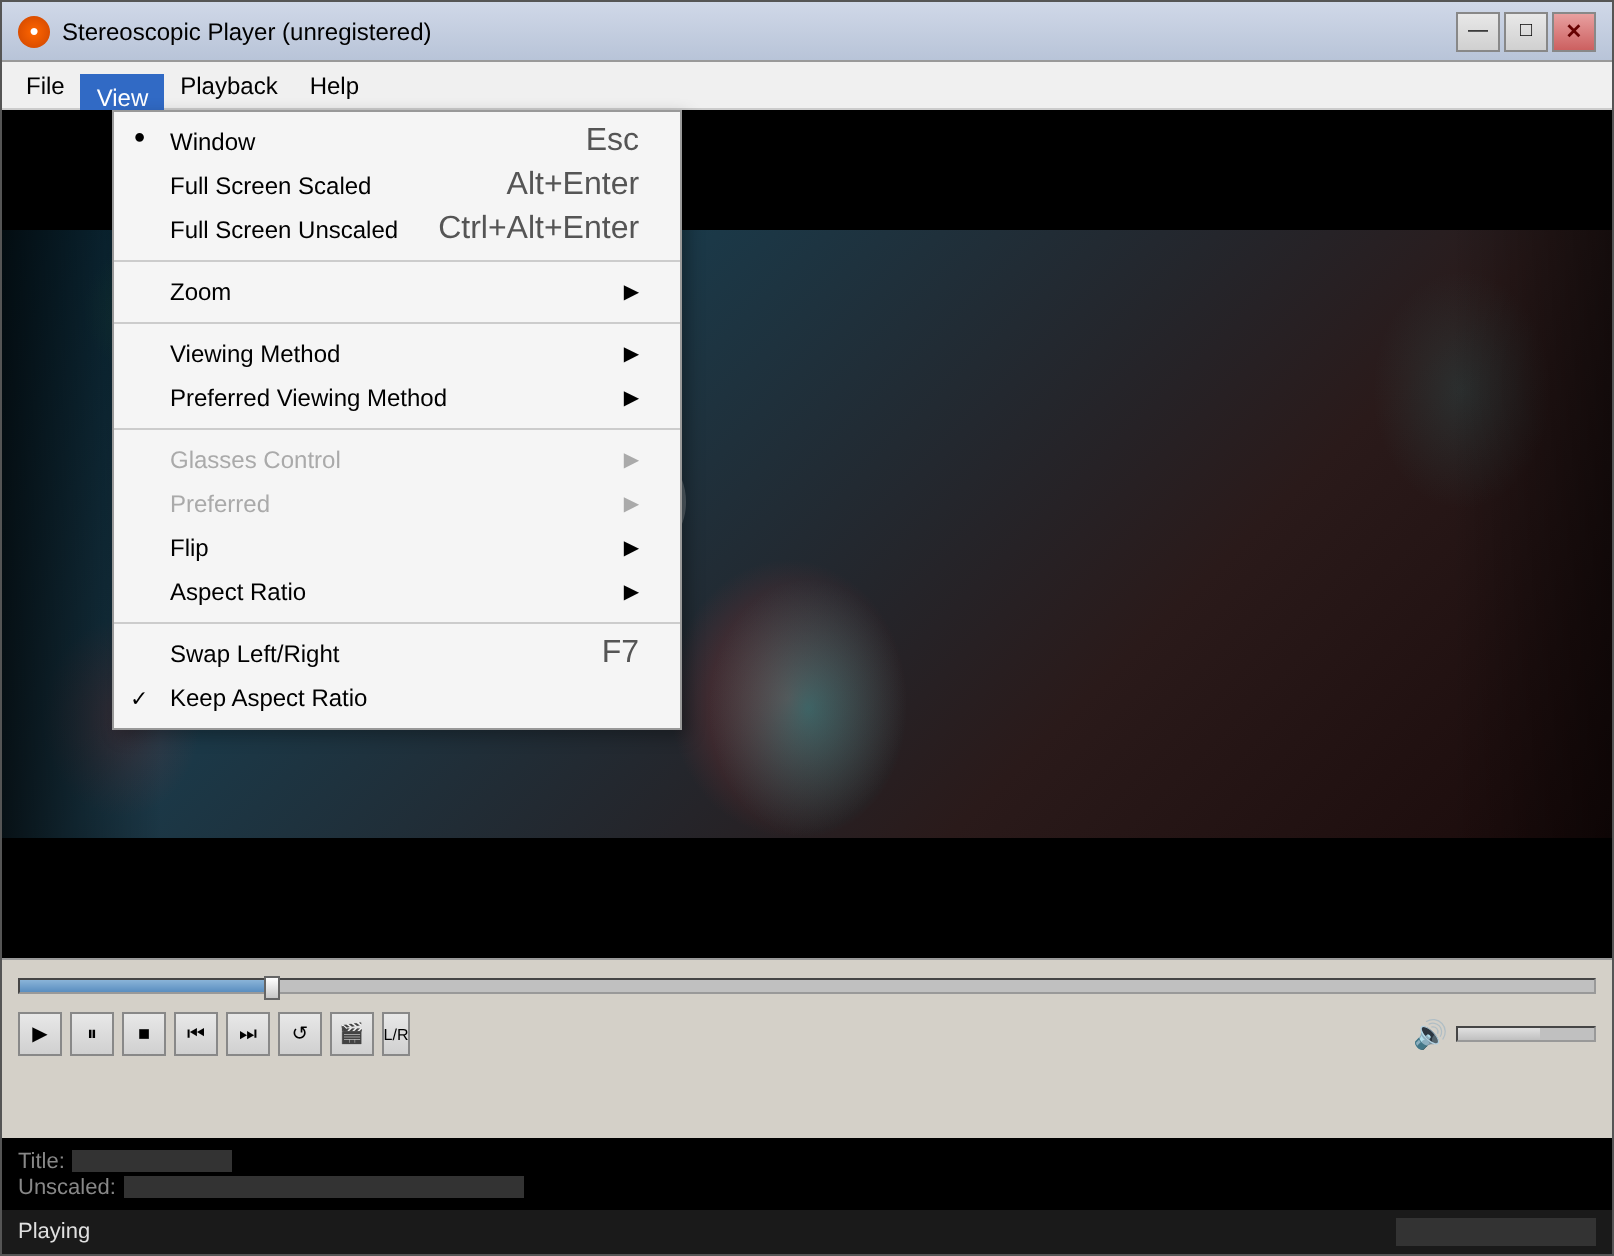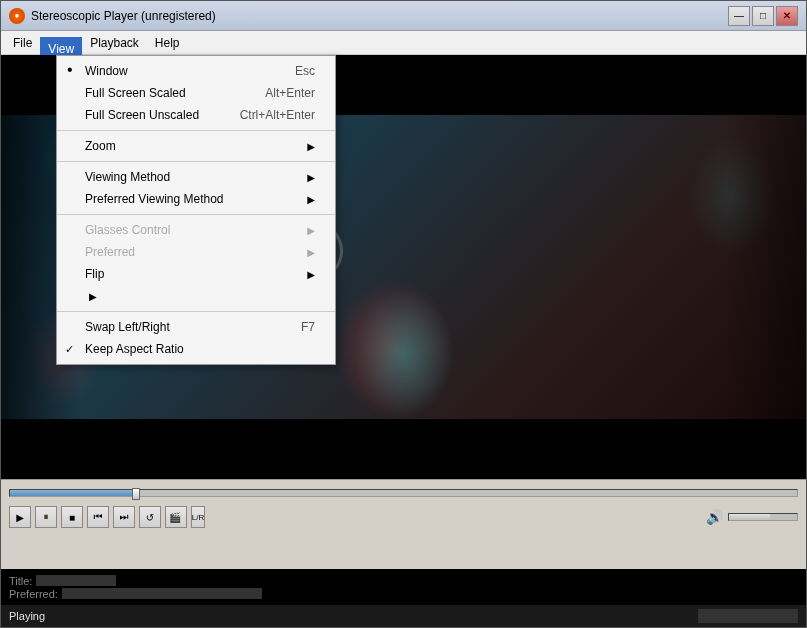--- a/index.html
+++ b/index.html
@@ -150,21 +150,21 @@
       line-height: 1;
       top: 2px;
     }
 
     .menu-row .label {
       flex: 1;
       font-size: 12px;
     }
 
     .menu-row .shortcut {
-      font-size: 12px;
+      font-size: 16px;
       color: #555;
       margin-left: 20px;
     }
 
     .menu-row .arrow {
       font-size: 10px;
       margin-left: 4px;
     }
 
     .menu-separator {
@@ -506,20 +506,21 @@
           <span class="label">Preferred</span>
           <span class="arrow">▶</span>
         </div>
 
         <div class="menu-row">
           <span class="label">Flip</span>
           <span class="arrow">▶</span>
         </div>
 
         <div class="menu-row">
+          <span class="label">Aspect Ratio</span>
           <span class="arrow">▶</span>
         </div>
 
         <div class="menu-separator"></div>
 
         <div class="menu-row">
           <span class="label">Swap Left/Right</span>
           <span class="shortcut">F7</span>
         </div>
 
@@ -576,21 +577,21 @@
       </div>
     </div>
   </div>
 
   <div class="info-bar">
     <div class="info-row">
       <span class="info-label">Title:</span>
       <span class="info-value"></span>
     </div>
     <div class="info-row">
-      <span class="info-label">Preferred:</span>
+      <span class="info-label">Unscaled:</span>
       <span class="info-value" style="width:200px;"></span>
     </div>
   </div>
 
   <div class="status-bar">
     <span>Playing</span>
     <div class="status-right"></div>
   </div>
 </div>
 

